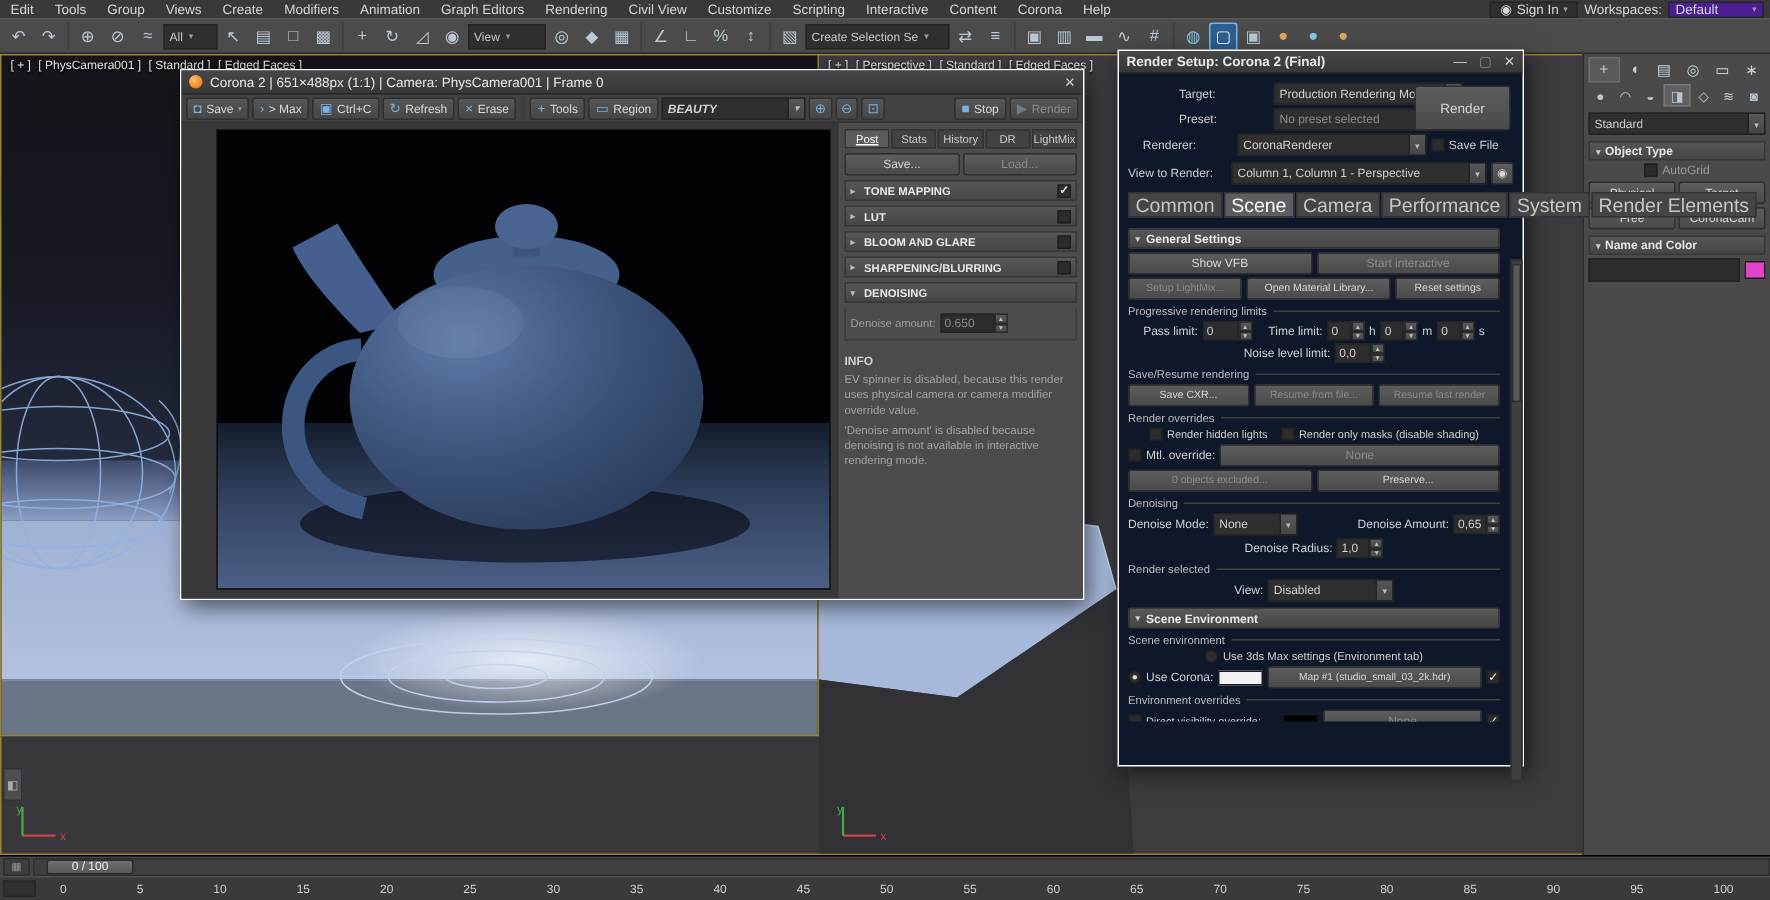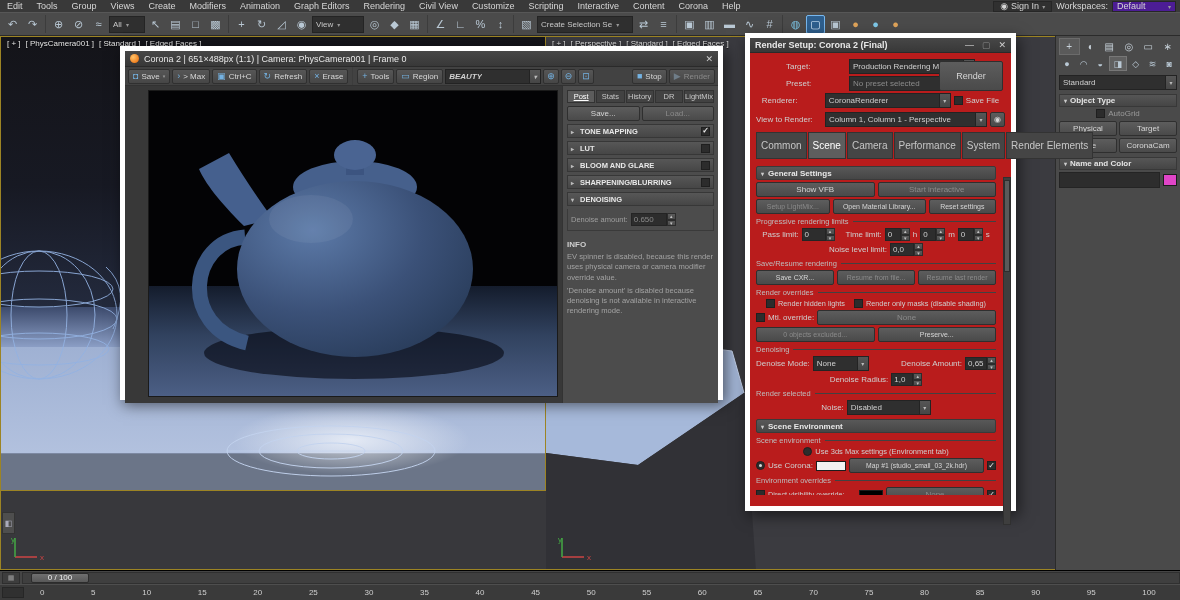--- a/index.html
+++ b/index.html
@@ -66,21 +66,21 @@
   .field.dim { color:#8a8a8a; }
   .spin { display:flex; flex:none; }
   .spArr { display:flex; flex-direction:column; width:9px; }
   .spArr i { height:6.5px; font-style:normal; font-size:5px; display:flex; align-items:center; justify-content:center;
     background:linear-gradient(#5a5a5a,#4a4a4a); border:1px solid #2c2c2c; color:#c2c2c2; }
   .grp { font-size:7.5px; color:#bdbdbd; display:flex; align-items:center; gap:4px; margin:3px 0 1px; }
   .grp::after { content:''; flex:1; border-top:1px solid #414141; }
   .row { display:flex; align-items:center; gap:3px; margin-top:2px; font-size:8px; color:#cfcfcf;justify-content:center; }
 
   
-  .window { position:absolute; background:#b91c1c; border:5px solid #ffffff; box-shadow:3px 5px 14px rgba(0,0,0,.55); z-index:30; }
+  .window { position:absolute; background:#0f172a; border:1px solid #ffffff; box-shadow:3px 5px 14px rgba(0,0,0,.55); z-index:30; }
   .titlebar { height:16px; background:linear-gradient(#474747,#383838); display:flex; align-items:center;
     gap:5px; padding:0 5px; font-size:9px; color:#e8e8e8; border-bottom:1px solid #2a2a2a; }
   .tb-btns { margin-left:auto; display:flex; gap:8px; color:#cfcfcf; font-size:9px; }
   .corona-dot { width:9px; height:9px; border-radius:50%; background:radial-gradient(circle at 35% 35%, #ffc46a, #f08020 70%); flex:none; }
 
   
   .vfb { left:120px; top:46px; width:603px; height:354px; }
   .vfb-toolbar { height:19px; background:#424242; border-bottom:1px solid #323232; display:flex; align-items:center; gap:2px; padding:0 3px; }
   .vbtn { height:15px; background:linear-gradient(#565656,#464646); border:1px solid #303030; border-radius:2px;
     display:flex; align-items:center; gap:3px; padding:0 4px; font-size:8px; color:#d8d8d8; flex:none; }
@@ -100,21 +100,21 @@
   .vroll .chk { margin-left:auto; }
   .vroll-body { border:1px solid #3a3a3a; border-top:none; padding:4px 3px; display:flex; align-items:center; gap:3px; font-size:7.5px; color:#9e9e9e; }
   .vinfo-title { font-weight:bold; font-size:8px; color:#cfcfcf; margin-top:6px; }
   .vinfo-p { font-size:7.6px; color:#a3a3a3; line-height:1.35; }
 
   
   .rs { left:745px; top:33px; width:271px; height:478px; z-index:31; }
   .rs-content { padding:4px 6px; position:relative; }
   .rlabel { width:60px; font-size:8px; color:#cfcfcf; flex:none; }
   .rtabs { display:flex; margin-top:5px; }
-  .rtab { padding:0 4px; height:27px; font-size:10px; display:flex; align-items:center; background:#454545;
+  .rtab { padding:0 4px; height:17px; font-size:13px; display:flex; align-items:center; background:#454545;
     border:1px solid #333; margin-right:1px; color:#c6c6c6; white-space:nowrap; }
   .rtab.active { background:#5e5e5e; color:#fff; }
   .rhead { height:14px; background:linear-gradient(#585858,#464646); border:1px solid #3a3a3a; border-radius:2px;
     display:flex; align-items:center; gap:4px; padding:0 4px; font-size:8px; font-weight:bold; color:#e8e8e8; margin-top:4px; }
   .rhead .ra { font-size:6px; color:#ccc; }
   .rs-scroll { position:relative; margin-top:3px; height:333px; overflow:hidden; padding-right:9px; }
   .rs-scrollbar { position:absolute; right:0; top:124px; width:8px; height:348px; background:#3e3e3e; border:1px solid #303030; }
   .rs-thumb { position:absolute; left:0; top:2px; width:6px; height:92px; background:#5a5a5a; border:1px solid #2e2e2e; margin:0 0 0 0; }
   .swatch { width:24px; height:10px; border:1px solid #1c1c1c; flex:none; }
 
@@ -654,21 +654,21 @@
             <span class="spArr">
                 <i>▴</i>
                 <i>▾</i>
               </span>
           </span>
         </div>
         <div class="grp">
             <span>Render selected</span>
           </div>
         <div class="row">
-          <span>Noise:</span>
+          <span>View:</span>
           <div class="dd2" style="width:84px">
             <span class="val">Disabled</span>
               <span class="arr">▾</span>
           </div>
         </div>
 
         <div class="rhead">
           <span class="ra">▾</span>
           <span>Scene Environment</span>
         </div>

